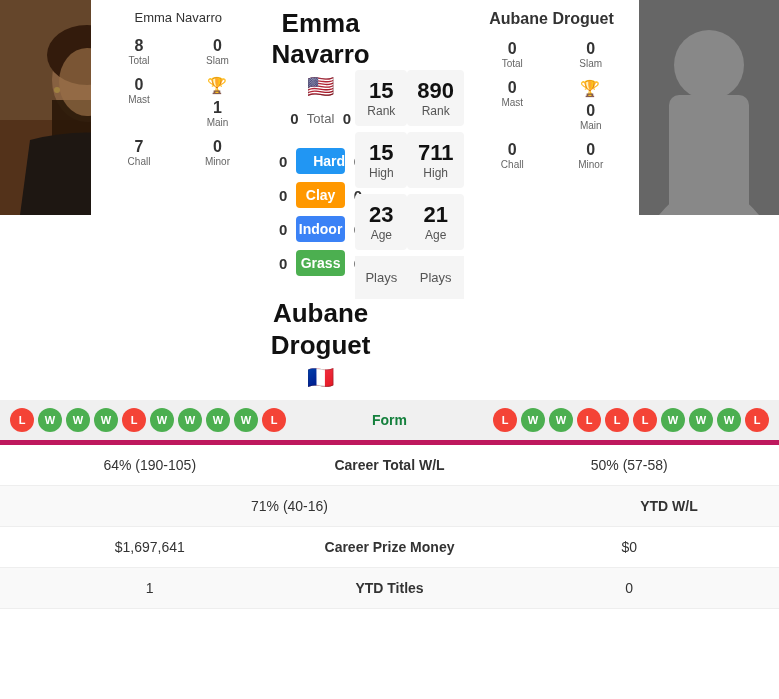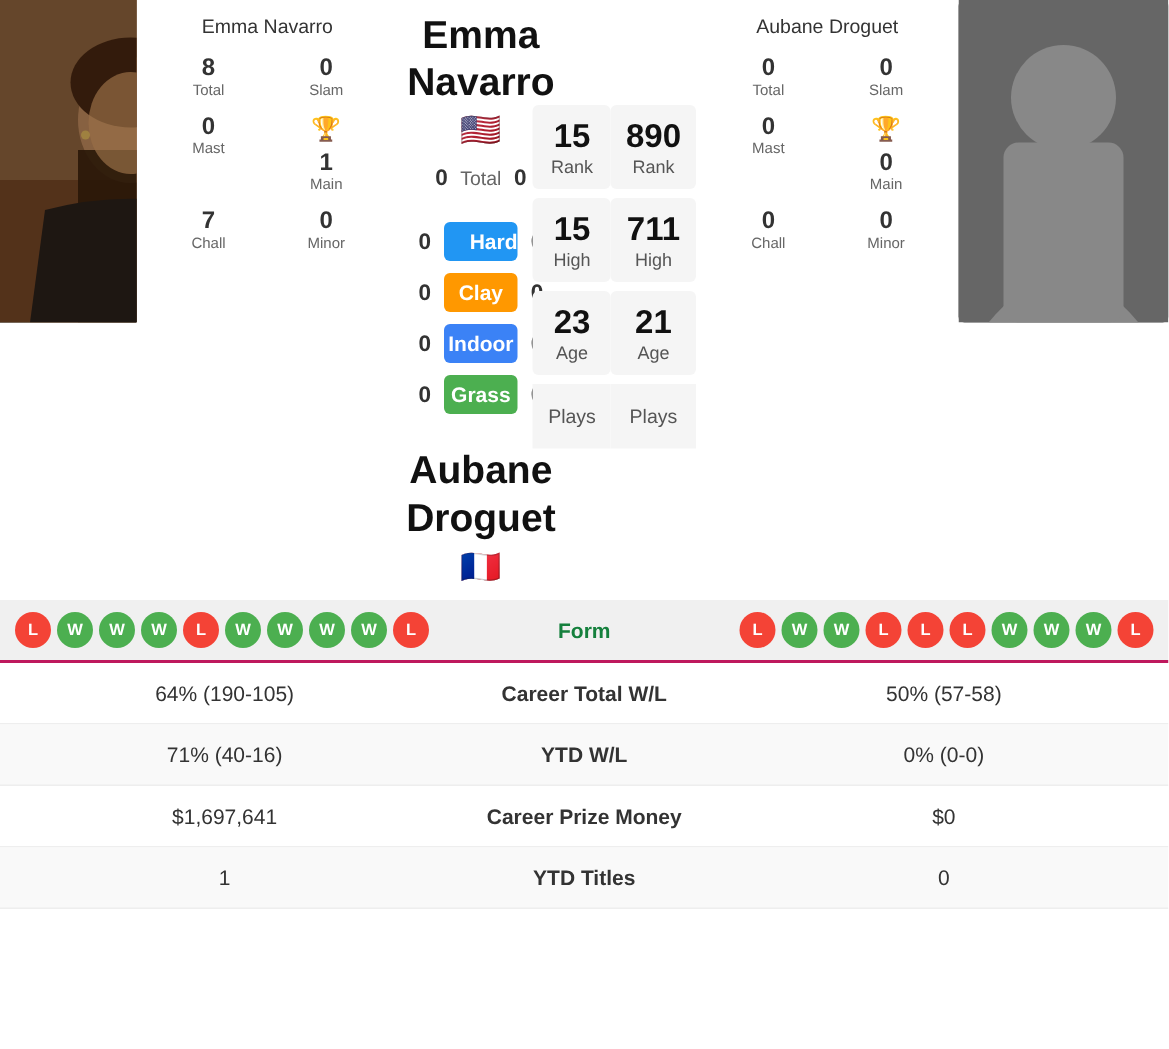--- a/index.html
+++ b/index.html
@@ -185,21 +185,21 @@
       font-weight: bold;
       color: #fff;
     }
 
     .badge-w { background: #4CAF50; }
     .badge-l { background: #f44336; }
 
     
     .stats-table {
       width: 100%;
-      border-top: 2px solid #be185d;
+      border-top: 5px solid #be185d;
     }
 
     .stats-table-row {
       display: flex;
       align-items: center;
       padding: 12px 10px;
       border-bottom: 1px solid #eee;
     }
 
     .stats-table-row:nth-child(even) {
@@ -439,21 +439,21 @@
       <div class="right-stats-box" style="margin-top:6px;">
         <span class="center-stat-value">21</span>
         <span class="center-stat-label">Age</span>
       </div>
       <div class="plays-box" style="margin-top:6px;">
         <span>Plays</span>
       </div>
     </div>
 
     <div class="right-stats">
-      <div style="text-align:center; font-size:13px; color:#333; margin-bottom:8px;">Aubane Droguet</div>
+      <div style="text-align:center; font-size:16px; color:#333; margin-bottom:8px;font-weight:bold;">Aubane Droguet</div>
       <div class="stats-grid">
         <div class="stat-item">
           <span class="stat-value">0</span>
           <span class="stat-label">Total</span>
         </div>
         <div class="stat-item">
           <span class="stat-value">0</span>
           <span class="stat-label">Slam</span>
         </div>
         <div class="stat-item">
@@ -523,21 +523,20 @@
 
   <div class="stats-table" id="stats-table">
       <div class="stats-table-row">
         <div class="stats-cell-left">64% (190-105)</div>
         <div class="stats-cell-center">Career Total W/L</div>
         <div class="stats-cell-right">50% (57-58)</div>
       </div>
       <div class="stats-table-row">
         <div class="stats-cell-left">71% (40-16)</div>
         <div class="stats-cell-center">YTD W/L</div>
-        <div class="stats-cell-right">0% (0-0)</div>
       </div>
       <div class="stats-table-row">
         <div class="stats-cell-left">$1,697,641</div>
         <div class="stats-cell-center">Career Prize Money</div>
         <div class="stats-cell-right">$0</div>
       </div>
       <div class="stats-table-row">
         <div class="stats-cell-left">1</div>
         <div class="stats-cell-center">YTD Titles</div>
         <div class="stats-cell-right">0</div>

